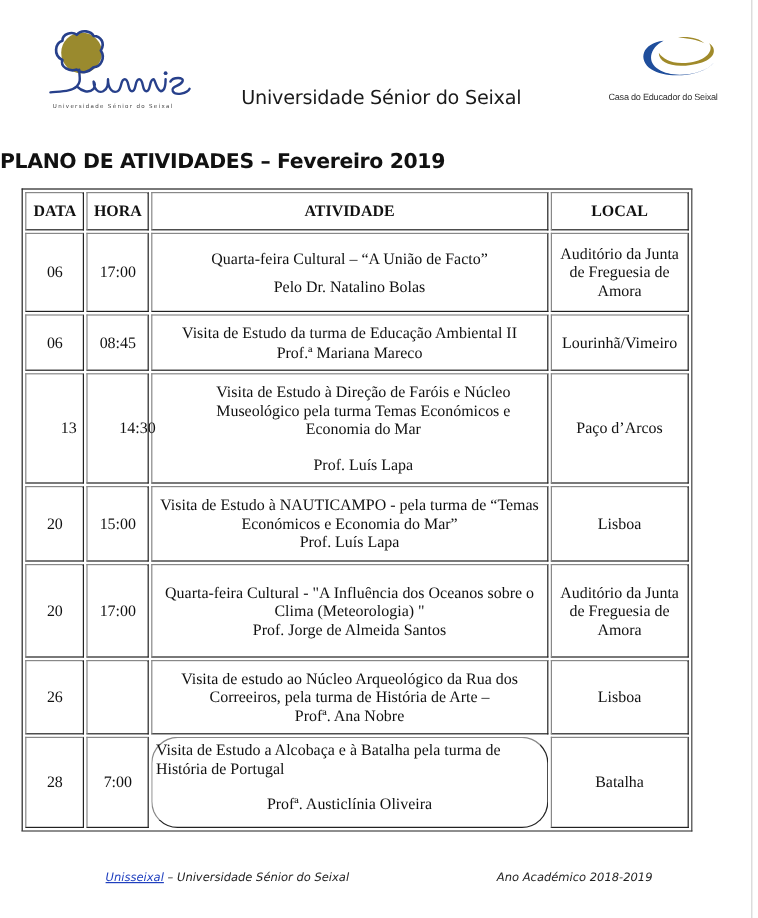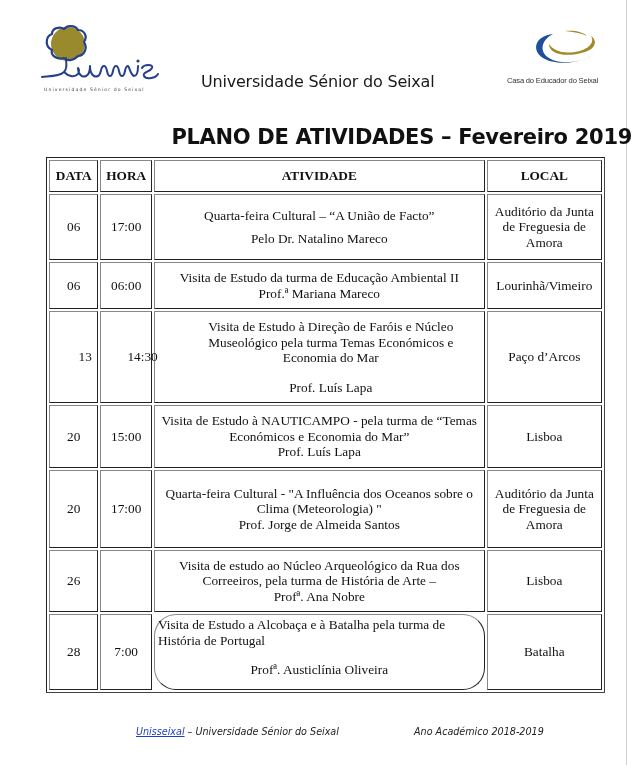--- a/index.html
+++ b/index.html
@@ -67,31 +67,31 @@
       font-size: 7.6px;
       color: #333;
       white-space: nowrap;
       letter-spacing: -0.2px;
     }
     .doc-title {
       position: absolute;
       left: 0;
       width: 632px;
       top: 125px;
-      text-align: right;
+      text-align: left;
       font-family: "DejaVu Sans", sans-serif;
       font-weight: bold;
-      font-size: 21px;
+      font-size: 17px;
       color: #111;
       letter-spacing: -0.3px;
     }
     
     .schedule {
       position: absolute;
-      left: 46px;
+      left: 18px;
       top: 157px;
       width: 559px;
       border: 1px solid #222;
       border-right-color: #444;
       border-bottom-color: #444;
       border-collapse: separate;
       border-spacing: 2px;
       table-layout: fixed;
       box-sizing: border-box;
     }
@@ -133,21 +133,20 @@
     
     .footer-left {
       position: absolute;
       left: 88px;
       top: 726px;
       font-family: "DejaVu Sans", sans-serif;
       font-style: italic;
       font-size: 9.6px;
       color: #222;
       white-space: nowrap;
-      margin-left: 48px;
     }
     .footer-left a {
       color: #1f3fbf;
       text-decoration: underline;
     }
     .footer-right {
       position: absolute;
       left: 414px;
       top: 726px;
       font-family: "DejaVu Sans", sans-serif;
@@ -203,27 +202,27 @@
       <th>LOCAL</th>
     </tr>
   </thead>
   <tbody>
     <tr class="r1">
       <td>06</td>
       <td>17:00</td>
       <td class="act">
         <span class="line">Quarta-feira Cultural – “A União de Facto”</span>
         <span class="gap"></span>
-        <span class="line">Pelo Dr. Natalino Mareco</span>
+        <span class="line">Pelo Dr. Natalino Bolas</span>
       </td>
       <td class="local">Auditório da Junta de Freguesia de Amora</td>
     </tr>
     <tr class="r2">
       <td>06</td>
-      <td>06:00</td>
+      <td>08:45</td>
       <td class="act">
         <span class="line">Visita de Estudo da turma de Educação Ambiental II</span>
         <span class="line">Prof.ª Mariana Mareco</span>
       </td>
       <td class="local">Lourinhã/Vimeiro</td>
     </tr>
     <tr class="r3">
       <td>13</td>
       <td>14:30</td>
       <td class="act">

